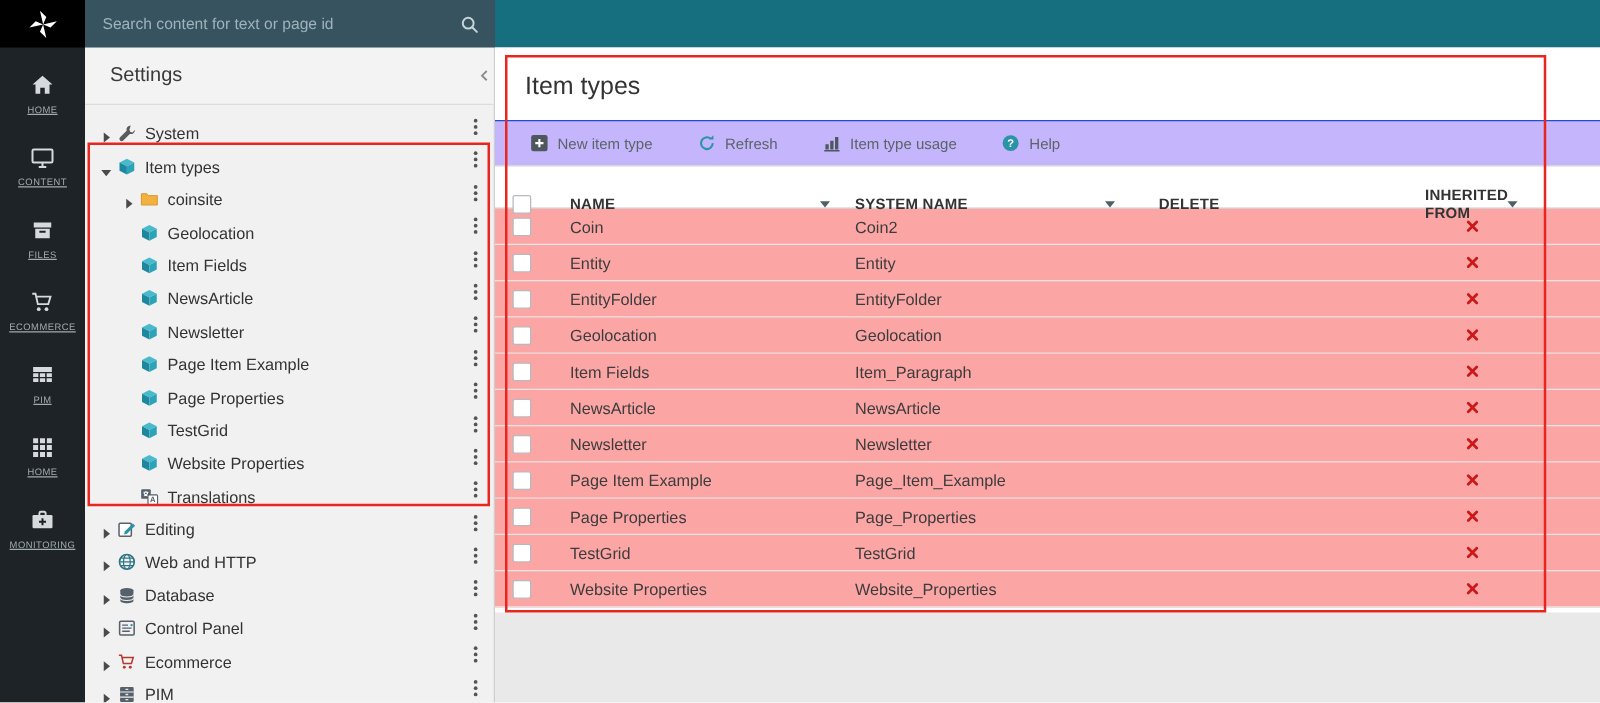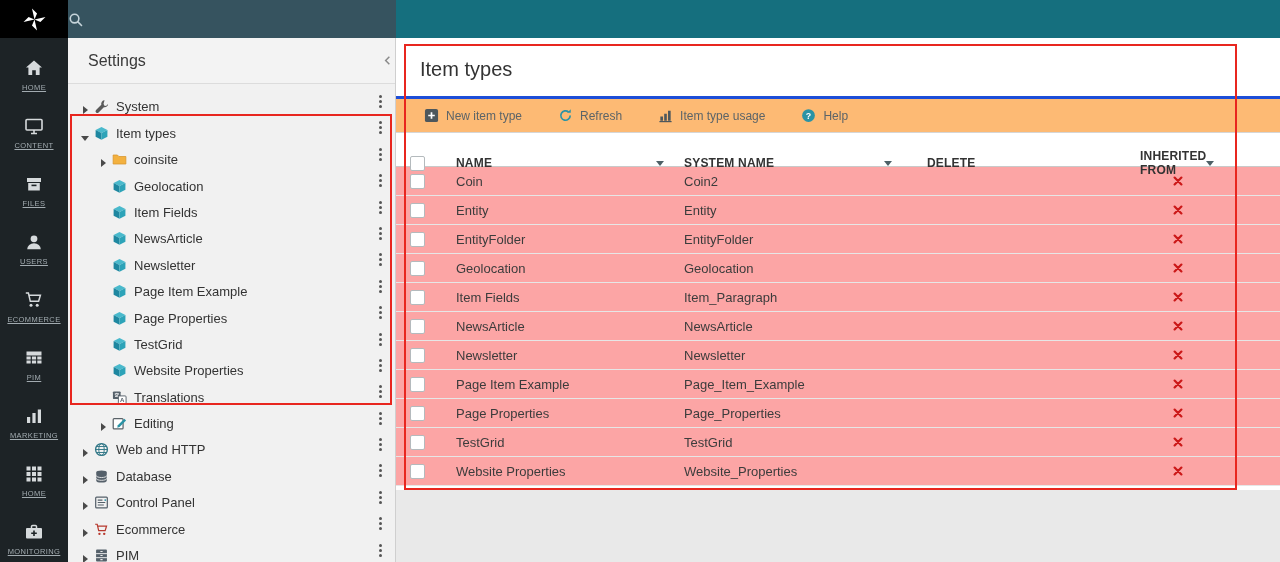--- a/index.html
+++ b/index.html
@@ -39,21 +39,21 @@
   .arr.right { border-top:4px solid transparent; border-bottom:4px solid transparent; border-left:5px solid #4a4a4a; }
   .arr.down  { border-left:4px solid transparent; border-right:4px solid transparent; border-top:5px solid #4a4a4a; }
   .tree-icon { width:15px; height:15px; flex:none; margin:0 7px 0 2px; }
   .tree-label { font-size:13px; color:#333; white-space:nowrap; }
   .tree-menu { position:absolute; right:13px; top:7px; display:flex; flex-direction:column; gap:2px; cursor:pointer; }
   .tree-menu i { width:3px; height:3px; border-radius:50%; background:#555; }
 
   
   .main-panel { position:absolute; left:396px; top:38px; width:884px; height:452px; background:#ffffff; z-index:1; }
   .panel-title { font-size:20px; font-weight:400; color:#333; margin:0; padding:20px 0 15px 24px; line-height:23px; }
-  .toolbar { height:37px; background:#fdba74; border-top:3px solid #1d4ed8; border-bottom:1px solid #d6d6d6; display:flex; align-items:center; padding-left:28px; gap:36px; }
+  .toolbar { height:37px; background:#c4b5fd; border-top:1px solid #1d4ed8; border-bottom:1px solid #d6d6d6; display:flex; align-items:center; padding-left:28px; gap:36px; }
   .tb-btn { display:flex; align-items:center; gap:7px; font-size:12px; color:#5c6468; cursor:pointer; white-space:nowrap; }
   .tb-icon { width:15px; height:15px; flex:none; }
 
   .grid-cols { display:grid; grid-template-columns:52px 228px 228px 228px 92px 1fr; align-items:center; }
   .thead { height:34px; border-bottom:1px solid #c9c9c9; font-size:12px; font-weight:bold; color:#333; letter-spacing:.2px; }
   .hcell { display:flex; align-items:center; justify-content:space-between; padding:0 12px 0 8px; height:100%; cursor:pointer;margin-top:16px; }
   .hcell.no-sort { justify-content:flex-start; padding-left:23px; cursor:default; }
   .sort-arrow { width:0; height:0; border-left:4px solid transparent; border-right:4px solid transparent; border-top:5px solid #4d6066; cursor:pointer; }
   .c-check { padding-left:14px !important; }
   .checkbox { width:15px; height:15px; background:#fff; border:1px solid #b4babd; border-radius:2px; display:block; cursor:pointer; }
@@ -100,54 +100,37 @@
     <span class="rail-icon" data-icon="files-icon">
           <svg viewBox="0 0 20 20">
             <path fill="currentColor" d="M3 4h14v4H3z"></path>
             <path fill="currentColor" d="M4.2 9h11.6v7.5H4.2z"></path>
             <rect x="7.5" y="10.6" width="5" height="1.6" fill="#1d2326"></rect>
           </svg>
         </span>
     <span class="rail-label">FILES</span>
   </div>
       <div class="rail-item">
-    <span class="rail-icon" data-icon="users-icon">
-          <svg viewBox="0 0 20 20">
-            <circle cx="10" cy="6.8" r="3.4" fill="currentColor"></circle>
-            <path fill="currentColor" d="M3.2 17.2a6.8 6 0 0 1 13.6 0Z"></path>
-          </svg>
-        </span>
-    <span class="rail-label">USERS</span>
-  </div>
-      <div class="rail-item">
     <span class="rail-icon" data-icon="ecommerce-icon">
           <svg viewBox="0 0 20 20">
             <path fill="none" stroke="currentColor" stroke-width="1.5" d="M1.8 3h2.6l1.9 8.3h8.3l1.8-6H5.2"></path>
             <circle cx="7" cy="15.3" r="1.5" fill="currentColor"></circle>
             <circle cx="13.2" cy="15.3" r="1.5" fill="currentColor"></circle>
           </svg>
         </span>
     <span class="rail-label">ECOMMERCE</span>
   </div>
       <div class="rail-item">
     <span class="rail-icon" data-icon="pim-icon">
           <svg viewBox="0 0 20 20">
             <path fill="currentColor" d="M2.5 3.5h15v4h-15z"></path>
             <path fill="currentColor" d="M2.5 8.5h4.2v3H2.5zM7.9 8.5h4.2v3H7.9zM13.3 8.5h4.2v3h-4.2zM2.5 12.5h4.2v3H2.5zM7.9 12.5h4.2v3H7.9zM13.3 12.5h4.2v3h-4.2z"></path>
           </svg>
         </span>
     <span class="rail-label">PIM</span>
-  </div>
-      <div class="rail-item">
-    <span class="rail-icon" data-icon="marketing-icon">
-          <svg viewBox="0 0 20 20">
-            <path fill="currentColor" d="M3 11h3.2v6H3zM8.4 7h3.2v10H8.4zM13.8 3.5H17V17h-3.2z"></path>
-          </svg>
-        </span>
-    <span class="rail-label">MARKETING</span>
   </div>
       <div class="rail-item">
     <span class="rail-icon" data-icon="apps-icon">
           <svg viewBox="0 0 20 20">
             <path fill="currentColor" d="M2.5 2.5h4v4h-4zM8 2.5h4v4H8zM13.5 2.5h4v4h-4zM2.5 8h4v4h-4zM8 8h4v4H8zM13.5 8h4v4h-4zM2.5 13.5h4v4h-4zM8 13.5h4v4H8zM13.5 13.5h4v4h-4z"></path>
           </svg>
         </span>
     <span class="rail-label">HOME</span>
   </div>
       <div class="rail-item">
@@ -157,20 +140,21 @@
             <path d="M7.5 6V4.6a1.2 1.2 0 0 1 1.2-1.2h2.6a1.2 1.2 0 0 1 1.2 1.2V6" fill="none" stroke="currentColor" stroke-width="1.5"></path>
             <path d="M9.2 8.5h1.6v2h2v1.6h-2v2H9.2v-2h-2v-1.6h2z" fill="#1d2326"></path>
           </svg>
         </span>
     <span class="rail-label">MONITORING</span>
   </div>
     </div>
 </div>
 
 <div class="search-bar">
+  <input class="search-input" placeholder="Search content for text or page id" style="">
   <span class="search-icon" data-icon="search-icon">
       <svg viewBox="0 0 16 16">
         <circle cx="7" cy="7" r="4.6" fill="none" stroke="currentColor" stroke-width="1.7"></circle>
         <line x1="10.6" y1="10.6" x2="14.4" y2="14.4" stroke="currentColor" stroke-width="1.7" stroke-linecap="round"></line>
       </svg>
     </span>
 </div>
 
 <div class="topbar"></div>
 
@@ -390,21 +374,21 @@
             <text x="10.9" y="12.7" font-size="6.5" font-weight="bold" fill="#55606a" text-anchor="middle" font-family="Liberation Sans, sans-serif">A</text>
           </svg>
         </span>
     <span class="tree-label">Translations</span>
     <span class="tree-menu" hidden="">
           <i></i>
           <i></i>
           <i></i>
         </span>
   </div>
-      <div class="tree-row" style="padding-left: 28px;">
+      <div class="tree-row" style="padding-left: 10px;">
     <span class="tree-arrow">
           <span class="arr right"></span>
         </span>
     <span class="tree-icon" data-icon="edit-icon">
           <svg viewBox="0 0 16 16">
             <rect x="1.3" y="2.8" width="10.5" height="11" rx="1" fill="#fff" stroke="#5a6268" stroke-width="1.3"></rect>
             <path fill="#2a93a5" d="M6.2 9.9 13.1 3l1.9 1.9-6.9 6.9-2.5.6z"></path>
           </svg>
         </span>
     <span class="tree-label">Editing</span>

